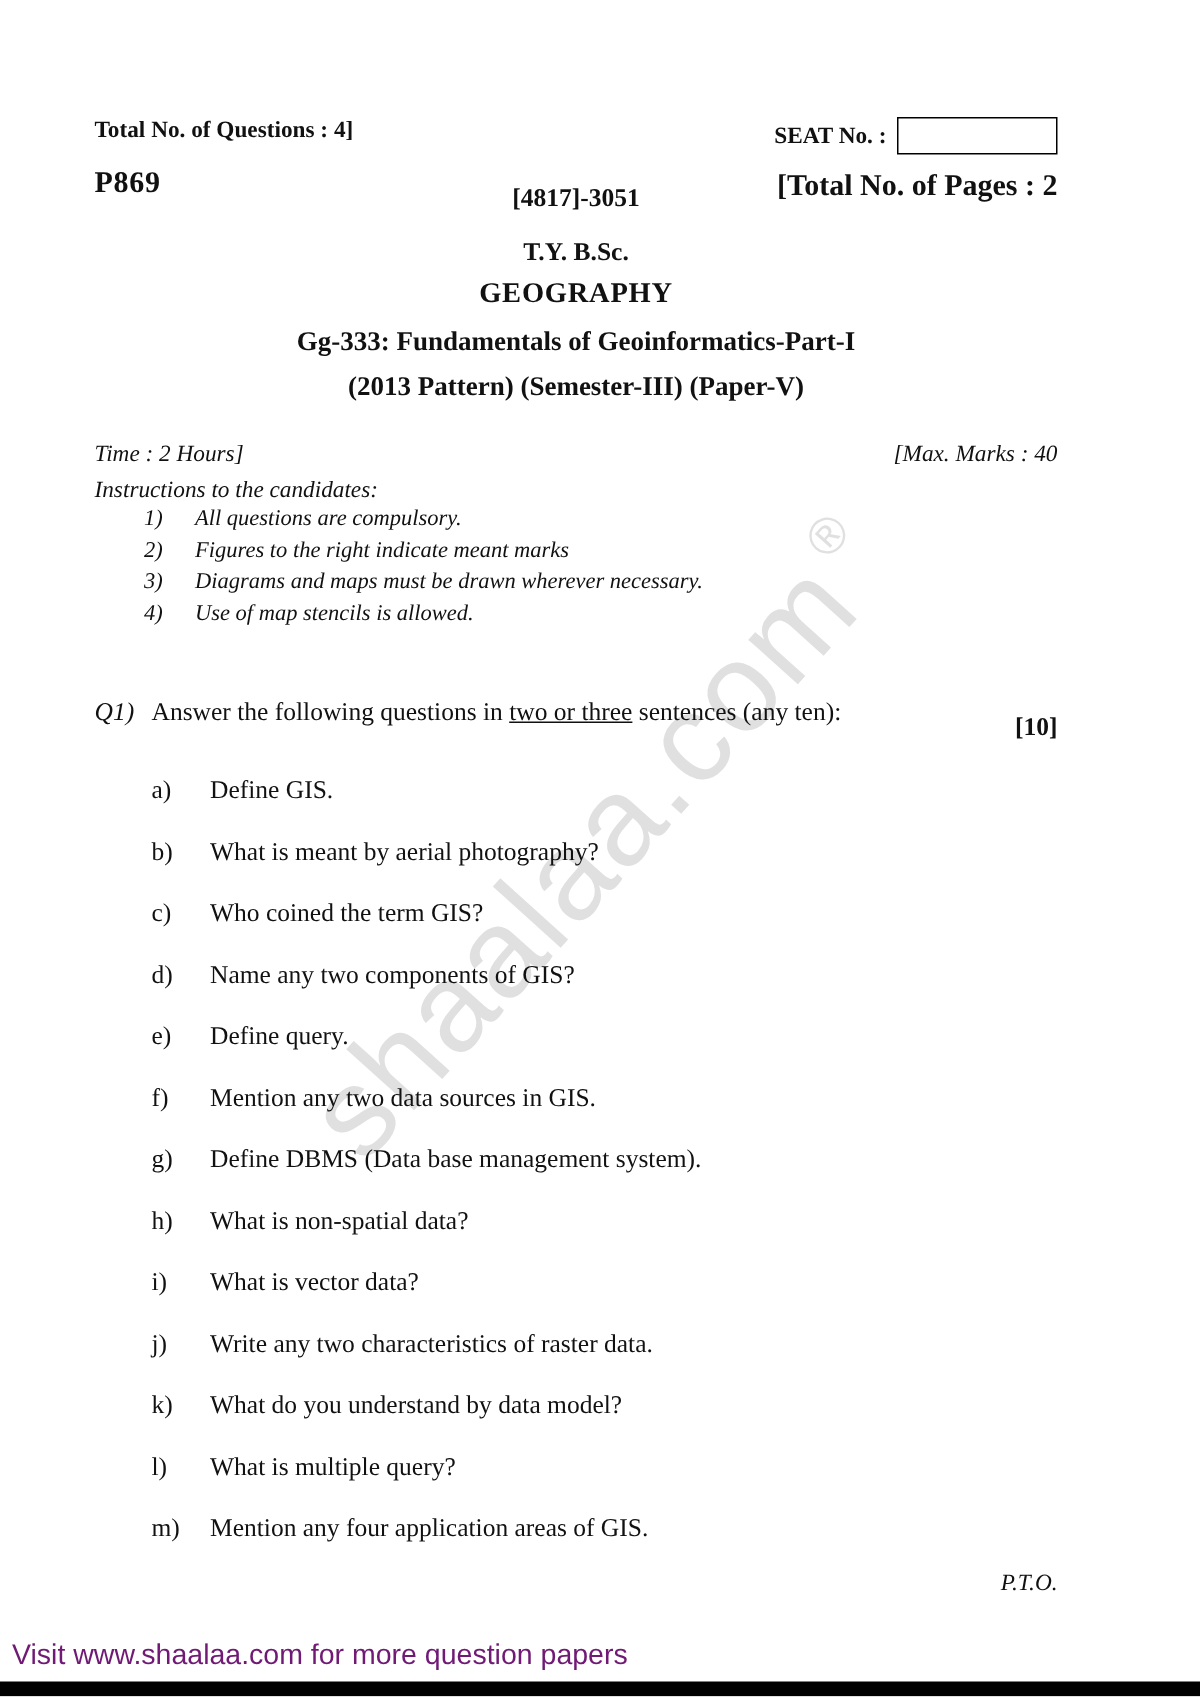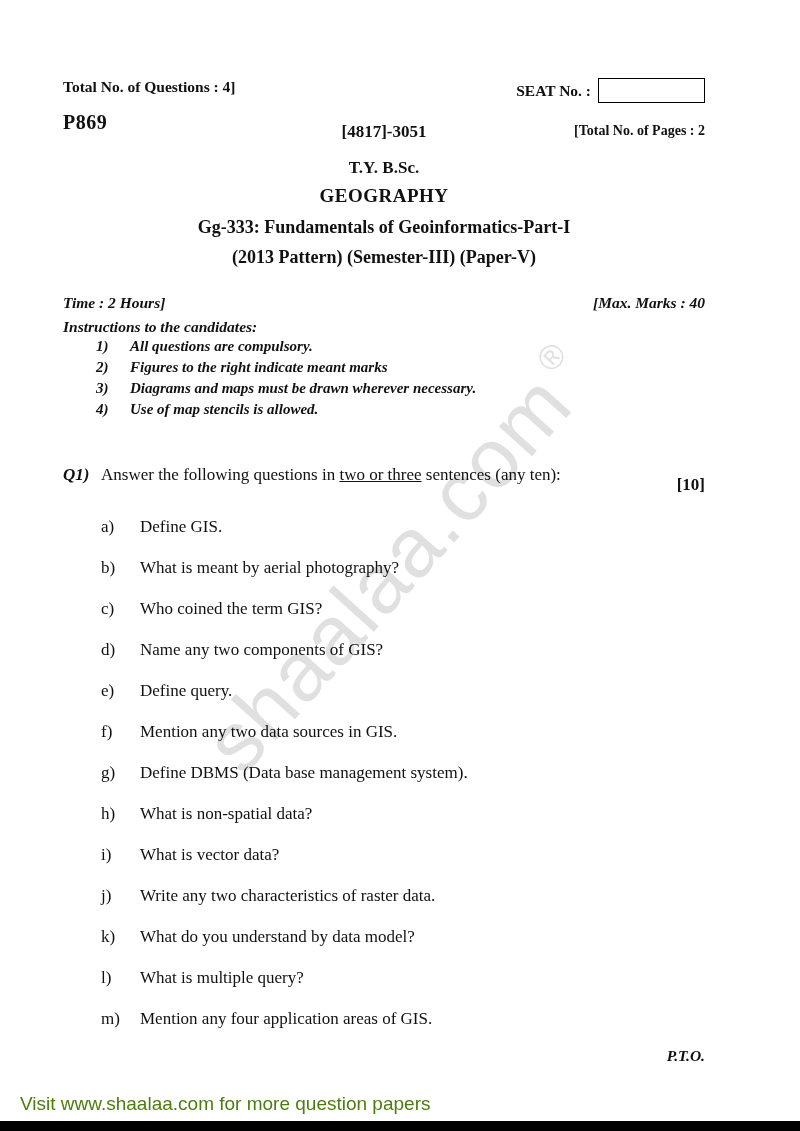--- a/index.html
+++ b/index.html
@@ -35,21 +35,21 @@
     top: -40px;
     margin-left: 8px;
   }
   
   .content {
     position: relative;
     z-index: 1;
     padding: 78px 95px 0 63px;
   }
   .b { font-weight: bold; }
-  .bi { font-weight: bold; font-style: italic; }
+  .bi { font-weight: normal; font-style: italic; }
 
   .row-top {
     display: flex;
     justify-content: space-between;
     align-items: flex-start;
     font-size: 15.5px;
   }
   .seat-group { display: flex; align-items: center; gap: 7px; }
   .seat-box {
     display: inline-block;
@@ -60,21 +60,21 @@
   }
   .row-codes { position: relative; height: 44px; margin-top: 6px; }
   .paper-code {
     position: absolute; left: 0; top: 2px;
     font-size: 20px; letter-spacing: 0.5px;
   }
   .exam-code {
     position: absolute; left: 0; right: 0; top: 13px;
     text-align: center; font-size: 17px;
   }
-  .total-pages { position: absolute; right: 0; top: 14px; font-size: 14px; }
+  .total-pages { position: absolute; right: 0; top: 4px; font-size: 20px; }
 
   .title-block { text-align: center; font-weight: bold; }
   .t1 { font-size: 17px; margin-top: 5px; }
   .t2 { font-size: 19px; margin-top: 7px; letter-spacing: 0.5px; }
   .t3 { font-size: 18px; margin-top: 10px; }
   .t4 { font-size: 18px; margin-top: 9px; }
 
   .meta-row {
     display: flex; justify-content: space-between;
     margin-top: 26px; font-size: 15.5px;
@@ -94,23 +94,23 @@
 
   .sub-row {
     display: flex; margin-left: 38px; margin-top: 20px;
     font-size: 17px; line-height: 21px;
   }
   .sub-row .letter { width: 39px; flex: none; }
 
   .pto-row { text-align: right; margin-top: 18px; font-size: 15.5px; }
 
   .site-footer {
-    position: absolute; left: 20px; bottom: 16px;
+    position: absolute; left: 8px; bottom: 16px;
     font-family: "Liberation Sans", "DejaVu Sans", sans-serif;
-    font-size: 19px; color: #4d7c0f; z-index: 2;
+    font-size: 19px; color: #701a75; z-index: 2;
   }
   .bottom-bar {
     position: absolute; left: 0; right: 0; bottom: 0;
     height: 10px; background: #000; z-index: 2;
   }
 </style>
 </head>
 <body>
 
 <div class="sheet">

